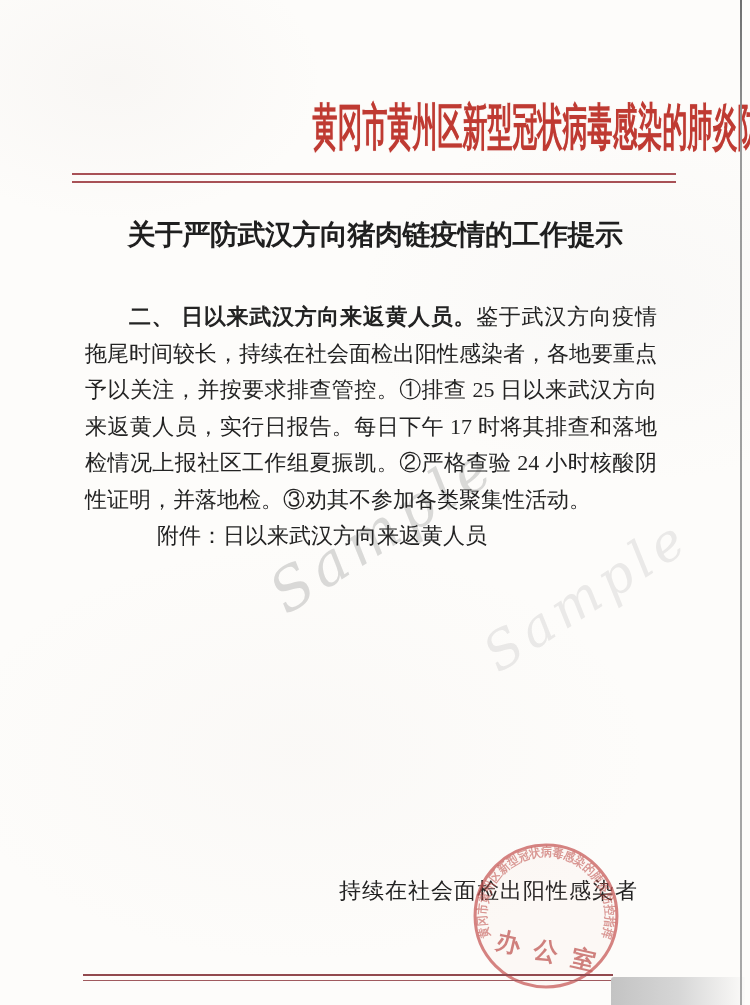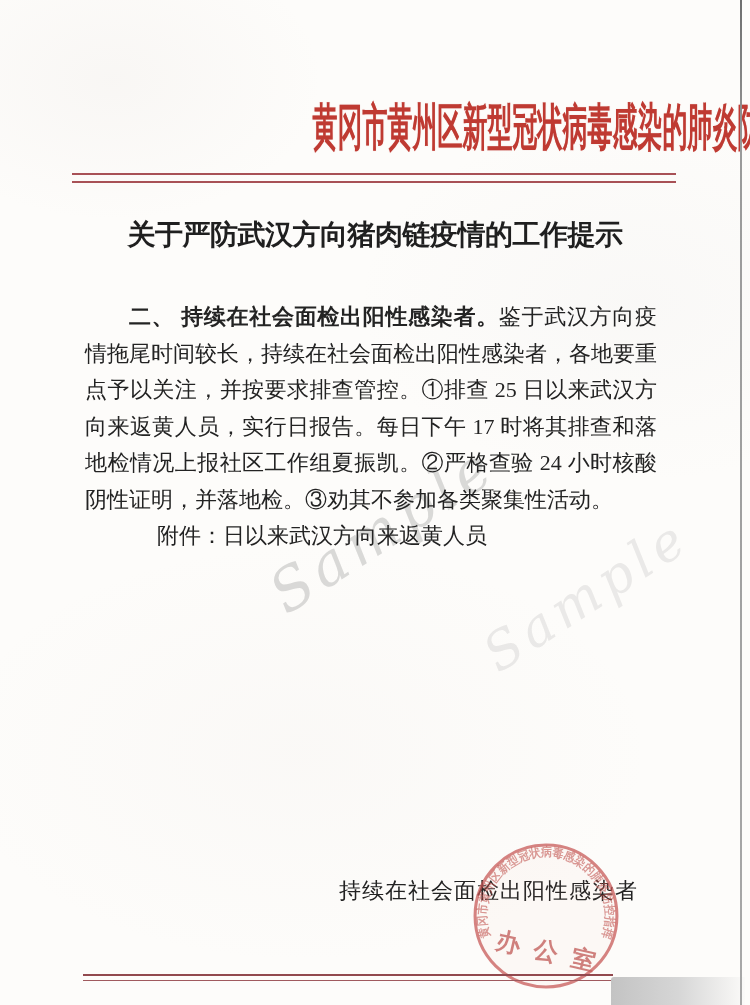--- a/index.html
+++ b/index.html
@@ -109,21 +109,21 @@
 
   <div class="letterhead">
     <span class="lh-inner">黄冈市黄州区新型冠状病毒感染的肺炎防控指挥部办公室</span>
   </div>
 
   <div class="red-rule"></div>
 
   <h1 class="doc-title">关于严防武汉方向猪肉链疫情的工作提示</h1>
 
   <div class="body-text">
-    <p class="para"><span class="lead">二、 持续在社会面检出阳性感染者。</span><span>鉴于武汉方向疫情拖尾时间较长，持续在社会面检出阳性感染者，各地要重点予以关注，并按要求排查管控。①排查 25 日以来武汉方向来返黄人员，实行日报告。每日下午 17 时将其排查和落地检情况上报社区工作组夏振凯。②严格查验 24 小时核酸阴性证明，并落地检。③劝其不参加各类聚集性活动。</span></p>
+    <p class="para"><span class="lead">二、 日以来武汉方向来返黄人员。</span><span>鉴于武汉方向疫情拖尾时间较长，持续在社会面检出阳性感染者，各地要重点予以关注，并按要求排查管控。①排查 25 日以来武汉方向来返黄人员，实行日报告。每日下午 17 时将其排查和落地检情况上报社区工作组夏振凯。②严格查验 24 小时核酸阴性证明，并落地检。③劝其不参加各类聚集性活动。</span></p>
     <p class="attachment">附件：日以来武汉方向来返黄人员</p>
   </div>
 
   <div class="sig-org">持续在社会面检出阳性感染者</div>
 
   <svg class="stamp" viewBox="0 0 150 150" xmlns="http://www.w3.org/2000/svg">
     <circle class="ring" cx="75" cy="75" r="70"></circle>
     <path id="stampArc" d="M 19.6 95.2 A 59 59 0 1 1 130.4 95.2" fill="none"></path>
     <text class="arc-text">
       <textPath href="#stampArc" startOffset="0" textLength="238" lengthAdjust="spacingAndGlyphs">黄冈市黄州区新型冠状病毒感染的肺炎防控指挥部</textPath>

